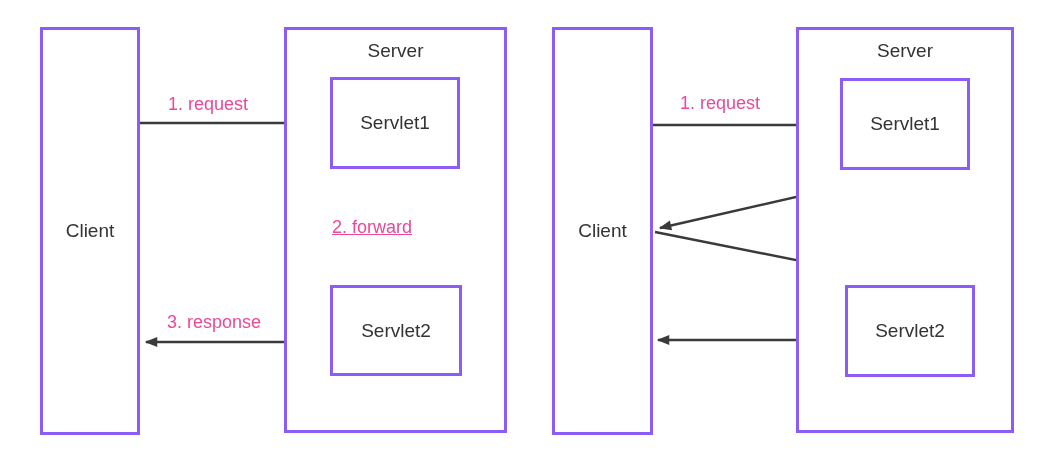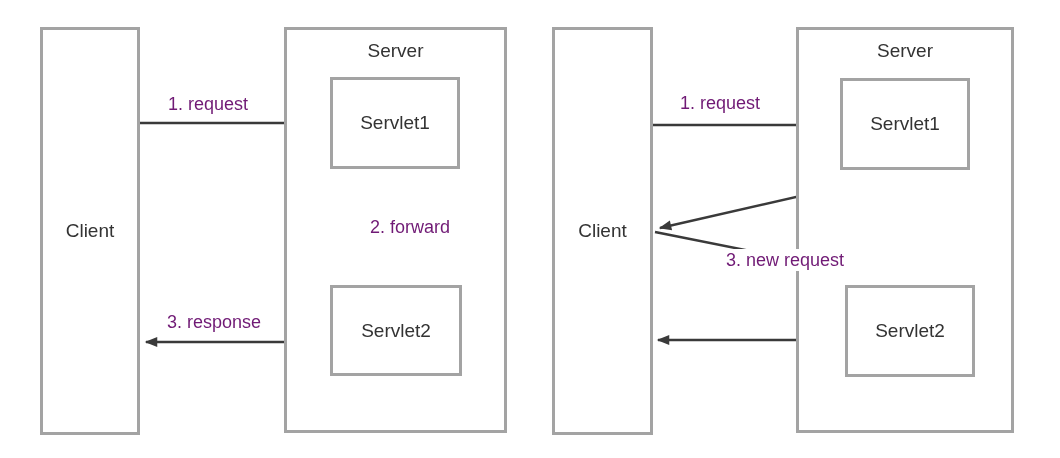--- a/index.html
+++ b/index.html
@@ -16,54 +16,54 @@
     overflow: hidden;
   }
   .arrows {
     position: absolute;
     left: 0; top: 0;
     width: 1060px; height: 458px;
     pointer-events: none;
   }
   .box {
     position: absolute;
-    border: 3px solid #a3a3a3;
+    border: 3px solid #8b5cf6;
     background: #ffffff;
     display: flex;
     align-items: center;
     justify-content: center;
   }
   .box.server {
     align-items: flex-start;
   }
   .box-label {
     font-size: 19px;
     color: #333333;
     white-space: nowrap;
   }
   .server .box-label {
     padding-top: 10px;
   }
   .arrow-label {
     position: absolute;
     transform: translateX(-50%);
     font-size: 18px;
-    color: #701a75;
+    color: #ec4899;
     white-space: nowrap;
     background: #ffffff;
     padding: 0 4px;
     line-height: 22px;
   }
   
   .l-client  { left: 40px;  top: 27px;  width: 100px; height: 408px; }
   .l-server  { left: 284px; top: 27px;  width: 223px; height: 406px; }
   .l-servlet1{ left: 330px; top: 77px;  width: 130px; height: 92px; }
   .l-servlet2{ left: 330px; top: 285px; width: 132px; height: 91px; }
   .l-request-label  { left: 208px; top: 93px; }
-  .l-forward-label  { left: 410px; top: 216px; }
+  .l-forward-label  { left: 372px; top: 216px; text-decoration: underline; }
   .l-response-label { left: 214px; top: 311px; }
   
   .r-client  { left: 552px; top: 27px;  width: 101px; height: 408px; }
   .r-server  { left: 796px; top: 27px;  width: 218px; height: 406px; }
   .r-servlet1{ left: 840px; top: 78px;  width: 130px; height: 92px; }
   .r-servlet2{ left: 845px; top: 285px; width: 130px; height: 92px; }
   .r-request-label      { left: 720px; top: 92px; }
   .r-sendredirect-label { left: 785px; top: 192px; }
   .r-newrequest-label   { left: 785px; top: 249px; }
   .r-response-label     { left: 731px; top: 314px; }
@@ -120,15 +120,14 @@
 
   <div class="box r-servlet1">
     <span class="box-label">Servlet1</span>
   </div>
 
   <div class="box r-servlet2">
     <span class="box-label">Servlet2</span>
   </div>
 
   <span class="arrow-label r-request-label">1. request</span>
-  <span class="arrow-label r-newrequest-label">3. new request</span>
 
 </div>
 
 </body></html>

